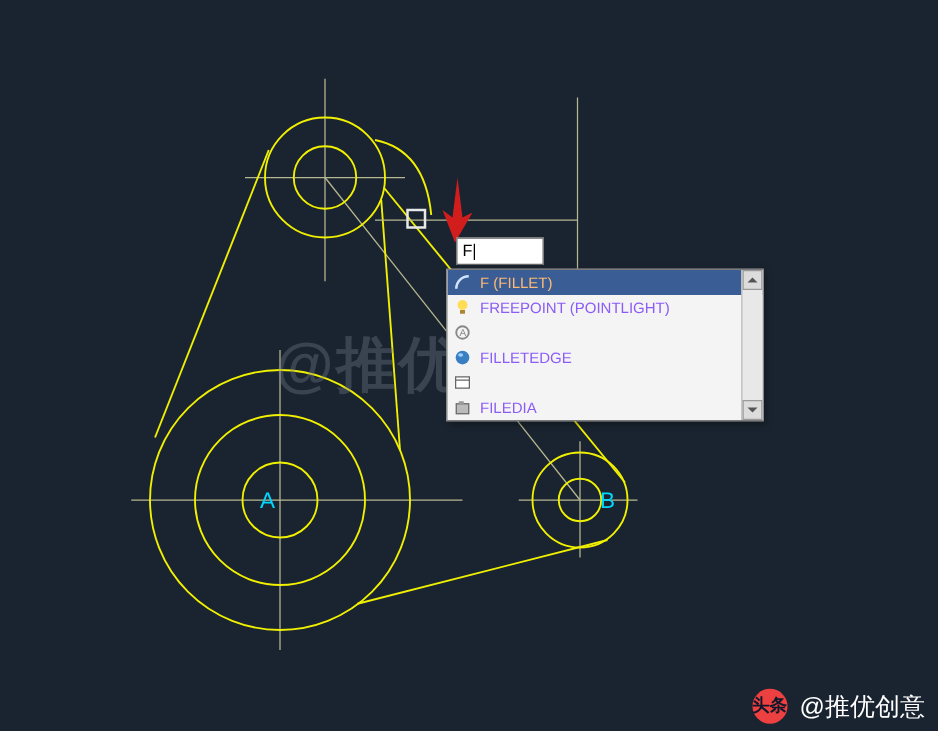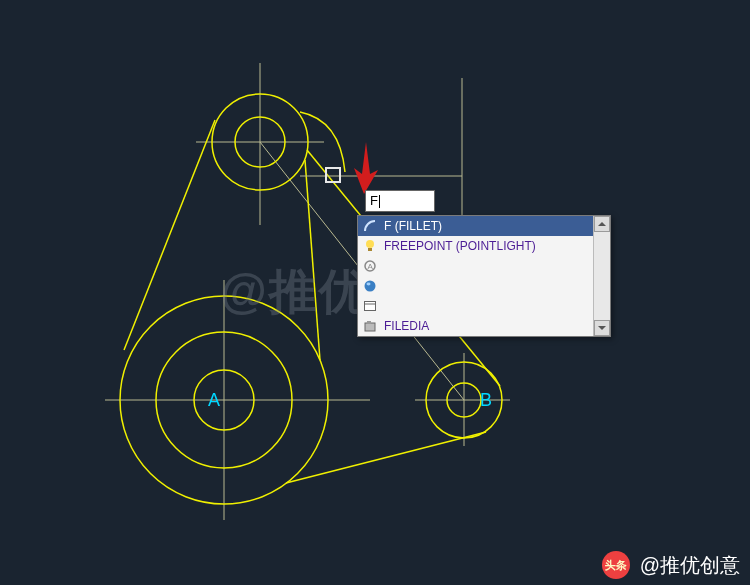--- a/index.html
+++ b/index.html
@@ -73,27 +73,27 @@
   }
   .ac-list {
     max-height: 160px;
     overflow: hidden;
   }
   .ac-item {
     display: flex;
     align-items: center;
     height: 20px;
     padding: 0 4px;
-    color: #4c1d95;
+    color: #8b5cf6;
     white-space: nowrap;
     gap: 6px;
   }
   .ac-item.selected {
     background: #3b5d95;
-    color: #ffffff;
+    color: #fdba74;
   }
   .ac-icon {
     width: 16px;
     height: 16px;
     display: inline-flex;
     align-items: center;
     justify-content: center;
     flex-shrink: 0;
   }
   .ac-label { flex: 1; }
@@ -135,25 +135,25 @@
     font-size: 20px;
     display: flex;
     align-items: center;
     gap: 10px;
   }
   .footer-logo {
     width: 28px;
     height: 28px;
     border-radius: 50%;
     background: #ed4040;
-    color: #fef9c3;
+    color: #0f172a;
     display: flex;
     align-items: center;
     justify-content: center;
-    font-size: 11px;
+    font-size: 14px;
     font-weight: bold;
   }
 </style>
 </head>
 <body>
 
 <svg class="canvas" viewBox="0 0 750 585">
 
   <g stroke="#b8b890" stroke-width="1" fill="none">
     <line x1="105" y1="400" x2="370" y2="400"></line>
@@ -239,20 +239,21 @@
           </svg>
         </span>
       </div>
       <div class="ac-item">
         <span class="ac-icon">
           <svg width="14" height="14">
             <circle cx="7" cy="7" r="5.5" fill="#3a7fc4"></circle>
             <ellipse cx="5.5" cy="5" rx="2" ry="1.4" fill="#9fd0ff"></ellipse>
           </svg>
         </span>
+        <span class="ac-label">FILLETEDGE</span>
       </div>
       <div class="ac-item">
         <span class="ac-icon">
           <svg width="14" height="14">
             <rect x="1.5" y="2.5" width="11" height="9" stroke="#666" fill="#fff" stroke-width="1"></rect>
             <line x1="1.5" y1="5" x2="12.5" y2="5" stroke="#666"></line>
           </svg>
         </span>
       </div>
       <div class="ac-item">

